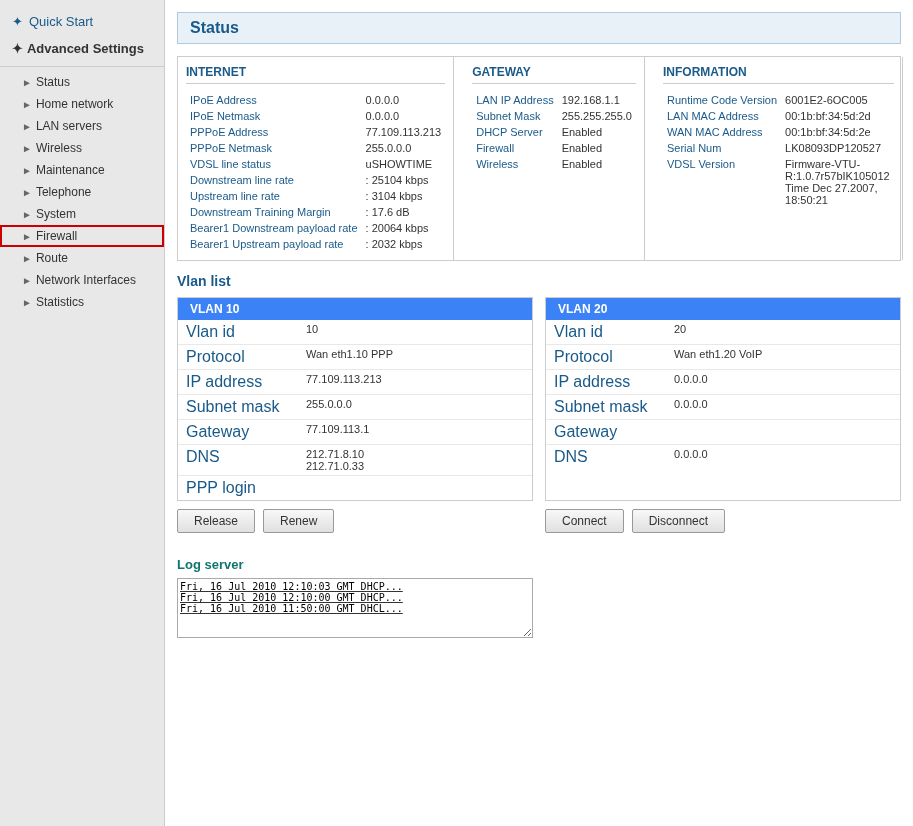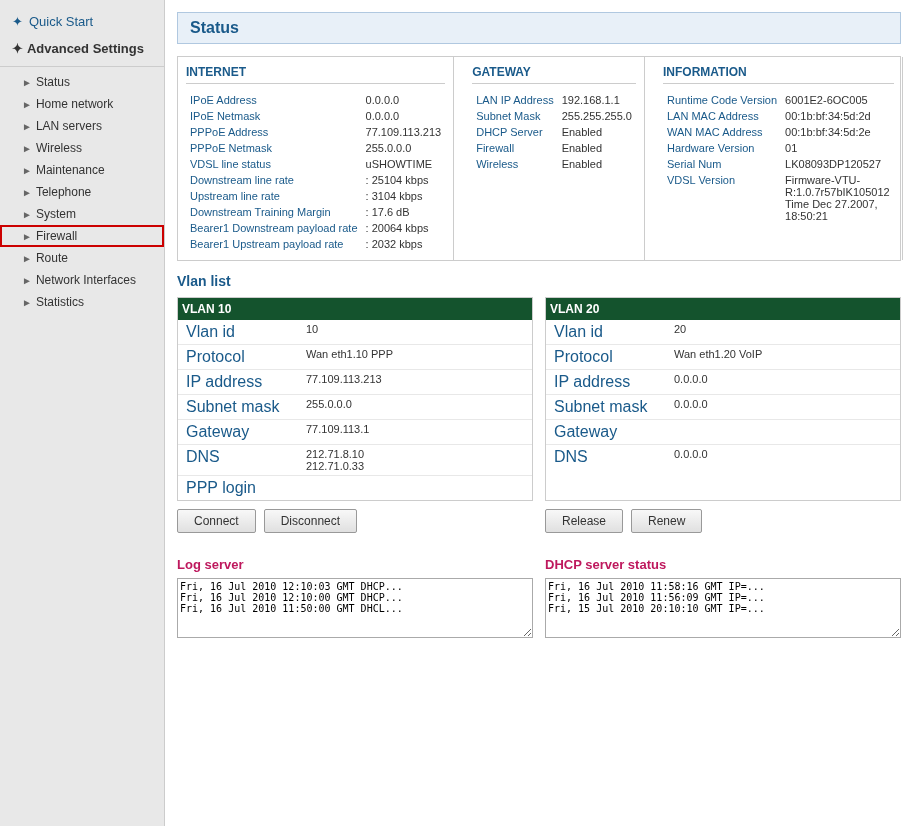--- a/index.html
+++ b/index.html
@@ -23,33 +23,33 @@
     .status-grid { display: grid; grid-template-columns: 1fr 1fr 1fr 1fr; gap: 10px; border: 1px solid #ccc; margin-bottom: 12px; }
     .status-col { border-right: 1px solid #ccc; padding: 8px; }
     .status-col:last-child { border-right: none; }
     .col-header { font-weight: bold; color: #1a5a8a; font-size: 12px; margin-bottom: 8px; border-bottom: 1px solid #ccc; padding-bottom: 4px; }
 
     
     .vlan-section { margin-bottom: 8px; }
     .vlan-title { font-size: 14px; font-weight: bold; color: #1a5a8a; margin-bottom: 8px; }
     .vlan-grid { display: grid; grid-template-columns: 1fr 1fr; gap: 12px; }
     .vlan-card { border: 1px solid #ccc; }
-    .vlan-card-header { background: #14532d; color: white; font-weight: bold; padding: 4px 4px; font-size: 12px; }
+    .vlan-card-header { background: #3b82f6; color: white; font-weight: bold; padding: 4px 12px; font-size: 12px; }
     .vlan-row { display: flex; padding: 3px 8px; border-bottom: 1px solid #e8e8e8; }
     .vlan-row:last-child { border-bottom: none; }
     .vlan-row .vl-label { color: #1a5a8a; min-width: 120px; font-size: 16px; }
     .vlan-row .vl-value { font-size: 11px; color: #333; }
 
     
     .button-row { display: flex; gap: 8px; margin-bottom: 12px; }
     .btn { padding: 4px 16px; border: 1px solid #999; background: linear-gradient(to bottom, #f8f8f8, #e0e0e0); cursor: pointer; font-size: 12px; color: #333; border-radius: 2px; }
 
     
     .log-section { display: grid; grid-template-columns: 1fr 1fr; gap: 12px; }
-    .log-title { font-size: 13px; font-weight: bold; color: #be185d; margin-bottom: 6px; }
+    .log-title { font-size: 13px; font-weight: bold; color: #0f766e; margin-bottom: 6px; }
     .log-textarea { width: 100%; height: 60px; border: 1px solid #aaa; font-size: 10px; font-family: monospace; overflow-y: scroll; padding: 2px; background: #fff; }
 
     .status-row-table { width: 100%; border-collapse: collapse; margin-bottom: 0; }
     .status-row-table td { padding: 2px 4px; vertical-align: top; font-size: 11px; }
     .label-cell { color: #1a5a8a; white-space: nowrap; }
   </style>
 </head>
 <body>
 
 <div id="sidebar">
@@ -200,24 +200,20 @@
         </tr>
         <tr>
           <td class="label-cell">LAN MAC Address</td>
           <td>00:1b:bf:34:5d:2d</td>
         </tr>
         <tr>
           <td class="label-cell">WAN MAC Address</td>
           <td>00:1b:bf:34:5d:2e</td>
         </tr>
         <tr>
-          <td class="label-cell">Hardware Version</td>
-          <td>01</td>
-        </tr>
-        <tr>
           <td class="label-cell">Serial Num</td>
           <td>LK08093DP120527</td>
         </tr>
         <tr>
           <td class="label-cell">VDSL Version</td>
           <td>Firmware-VTU-R:1.0.7r57bIK105012 Time Dec 27.2007, 18:50:21</td>
         </tr>
       </tbody>
         </table>
     </div>
@@ -300,40 +296,32 @@
         <div class="vlan-row">
           <span class="vl-label">DNS</span>
           <span class="vl-value">0.0.0.0</span>
         </div>
       </div>
     </div>
   </div>
 
   <div style="display: grid; grid-template-columns: 1fr 1fr; gap: 12px; margin-bottom: 12px;">
     <div class="button-row">
+      <button class="btn">Release</button>
+      <button class="btn">Renew</button>
+    </div>
+    <div class="button-row">
       <button class="btn">Connect</button>
       <button class="btn">Disconnect</button>
-    </div>
-    <div class="button-row">
-      <button class="btn">Release</button>
-      <button class="btn">Renew</button>
     </div>
   </div>
 
   <div class="log-section">
     <div>
       <div class="log-title">Log server</div>
-      <div style="display: flex; position: relative;">
+      <div style="display: flex; position: relative; text-decoration: underline;">
         <textarea class="log-textarea" readonly="" style="">Fri, 16 Jul 2010 12:10:03 GMT DHCP...
 Fri, 16 Jul 2010 12:10:00 GMT DHCP...
 Fri, 16 Jul 2010 11:50:00 GMT DHCL...</textarea>
       </div>
     </div>
-    <div>
-      <div class="log-title">DHCP server status</div>
-      <div style="display: flex; position: relative;">
-        <textarea class="log-textarea" readonly="" style="">Fri, 16 Jul 2010 11:58:16 GMT IP=...
-Fri, 16 Jul 2010 11:56:09 GMT IP=...
-Fri, 15 Jul 2010 20:10:10 GMT IP=...</textarea>
-      </div>
-    </div>
   </div>
 </div>
 
 </body></html>

